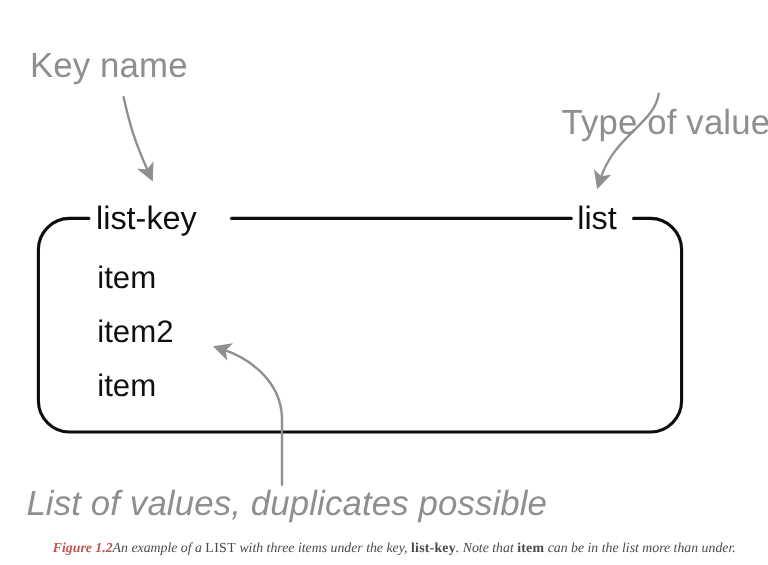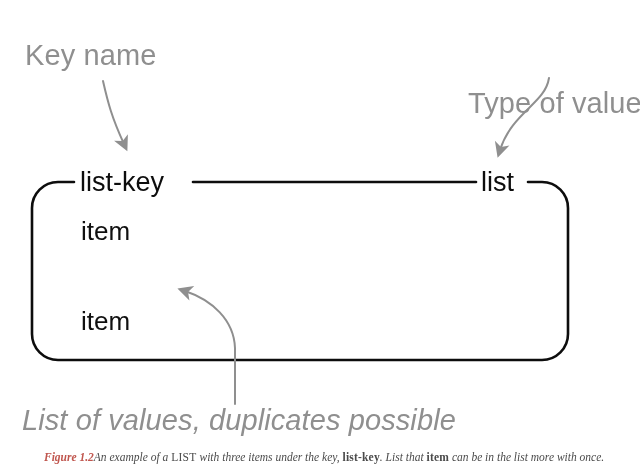--- a/index.html
+++ b/index.html
@@ -132,18 +132,19 @@
   <div class="anno-label" id="label-type-of-value">Type of value</div>
 
   <div class="anno-label" id="label-list-of-values">List of values, duplicates possible</div>
 
   <div class="box-text" id="text-list-key">list-key</div>
 
   <div class="box-text" id="text-list-type">list</div>
 
   <div class="item-text" id="item-0">item</div>
 
+  <div class="item-text" id="item-1">item2</div>
 
   <div class="item-text" id="item-2">item</div>
 
-  <div id="caption"><span class="fig-no">Figure 1.2</span><span class="plain">An example of a </span><span class="caps-term">LIST</span><span class="plain"> with three items under the key, </span><span class="mono-term">list-key</span><span class="plain">. List that </span><span class="mono-term">item</span><span class="plain"> can be in the list more with once.</span></div>
+  <div id="caption"><span class="fig-no">Figure 1.2</span><span class="plain">An example of a </span><span class="caps-term">LIST</span><span class="plain"> with three items under the key, </span><span class="mono-term">list-key</span><span class="plain">. Note that </span><span class="mono-term">item</span><span class="plain"> can be in the list more than under.</span></div>
 
 </div>
 
 </body></html>

